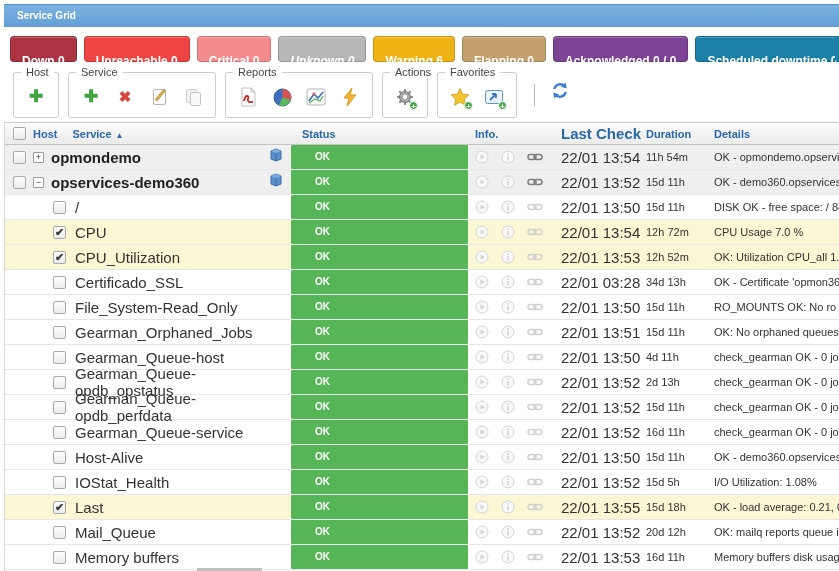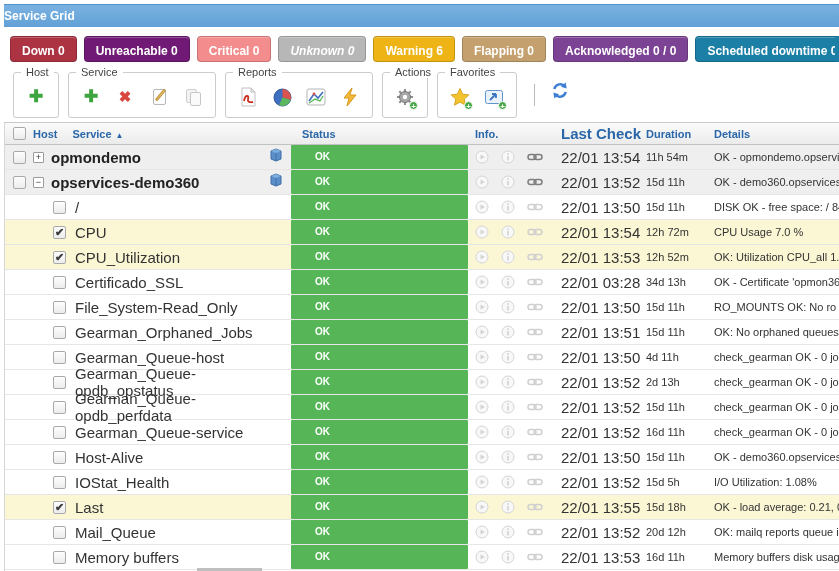--- a/index.html
+++ b/index.html
@@ -3,26 +3,26 @@
 <meta charset="utf-8">
 <style>
   * { box-sizing: border-box; margin: 0; padding: 0; }
   html,body { width:839px; height:571px; overflow:hidden; background:#fff;
               font-family:"Liberation Sans", sans-serif; position:relative; }
 
   
   .titlebar { position:absolute; left:4px; top:4px; right:0; height:23px;
               background:linear-gradient(#7bb2e1,#61a0d6);
               border-top:1px solid #4e92ce; }
-  .titlebar span { display:block; line-height:22px; 
-                   color:#fff; font-size:12px; font-weight:bold; }
+  .titlebar span { display:block; line-height:22px; padding-left:13px;
+                   color:#fff; font-size:10px; font-weight:bold; }
 
   
   .statusrow { position:absolute; left:10px; top:36px; display:flex; gap:7px; }
-  .statusbtn { height:26px; line-height:25px; padding:2px 11px; border-radius:4px;
+  .statusbtn { height:26px; line-height:25px; padding:12px 11px; border-radius:4px;
                color:#fff; font-size:12px; font-weight:bold; white-space:nowrap;
                border:1px solid rgba(0,0,0,.18);
                box-shadow:inset 0 1px 0 rgba(255,255,255,.25); cursor:pointer; }
   .statusrow-cut { position:absolute; right:0; top:36px; width:4px; height:26px;
                    background:#1b7fa6; border-radius:3px 0 0 3px; }
 
   
   .toolbar { position:absolute; left:13px; top:72px; display:flex; gap:9px; align-items:flex-start; }
   .tgroup { position:relative; border:1px solid #ccc; border-radius:3px;
             padding:13px 12px 9px; background:#fff; }
@@ -94,21 +94,21 @@
 </head>
 <body>
 
 <div class="titlebar">
   <span>Service Grid</span>
 </div>
 
 <div class="statusrow" id="statusrow">
   <div class="statusbtn" style="background: rgb(172, 52, 66);">Down 0</div>
 
-  <div class="statusbtn" style="background: #701a75;">Unreachable 0</div>
+  <div class="statusbtn" style="background: #ef4444;">Unreachable 0</div>
 
   <div class="statusbtn" style="background: rgb(243, 141, 141);">Critical 0</div>
 
   <div class="statusbtn" style="background: rgb(183, 183, 183); font-style: italic;">Unknown 0</div>
 
   <div class="statusbtn" style="background: rgb(238, 180, 22);">Warning 6</div>
 
   <div class="statusbtn" style="background: rgb(195, 160, 110);">Flapping 0</div>
 
   <div class="statusbtn" style="background: rgb(124, 66, 147);">Acknowledged 0 / 0</div>

